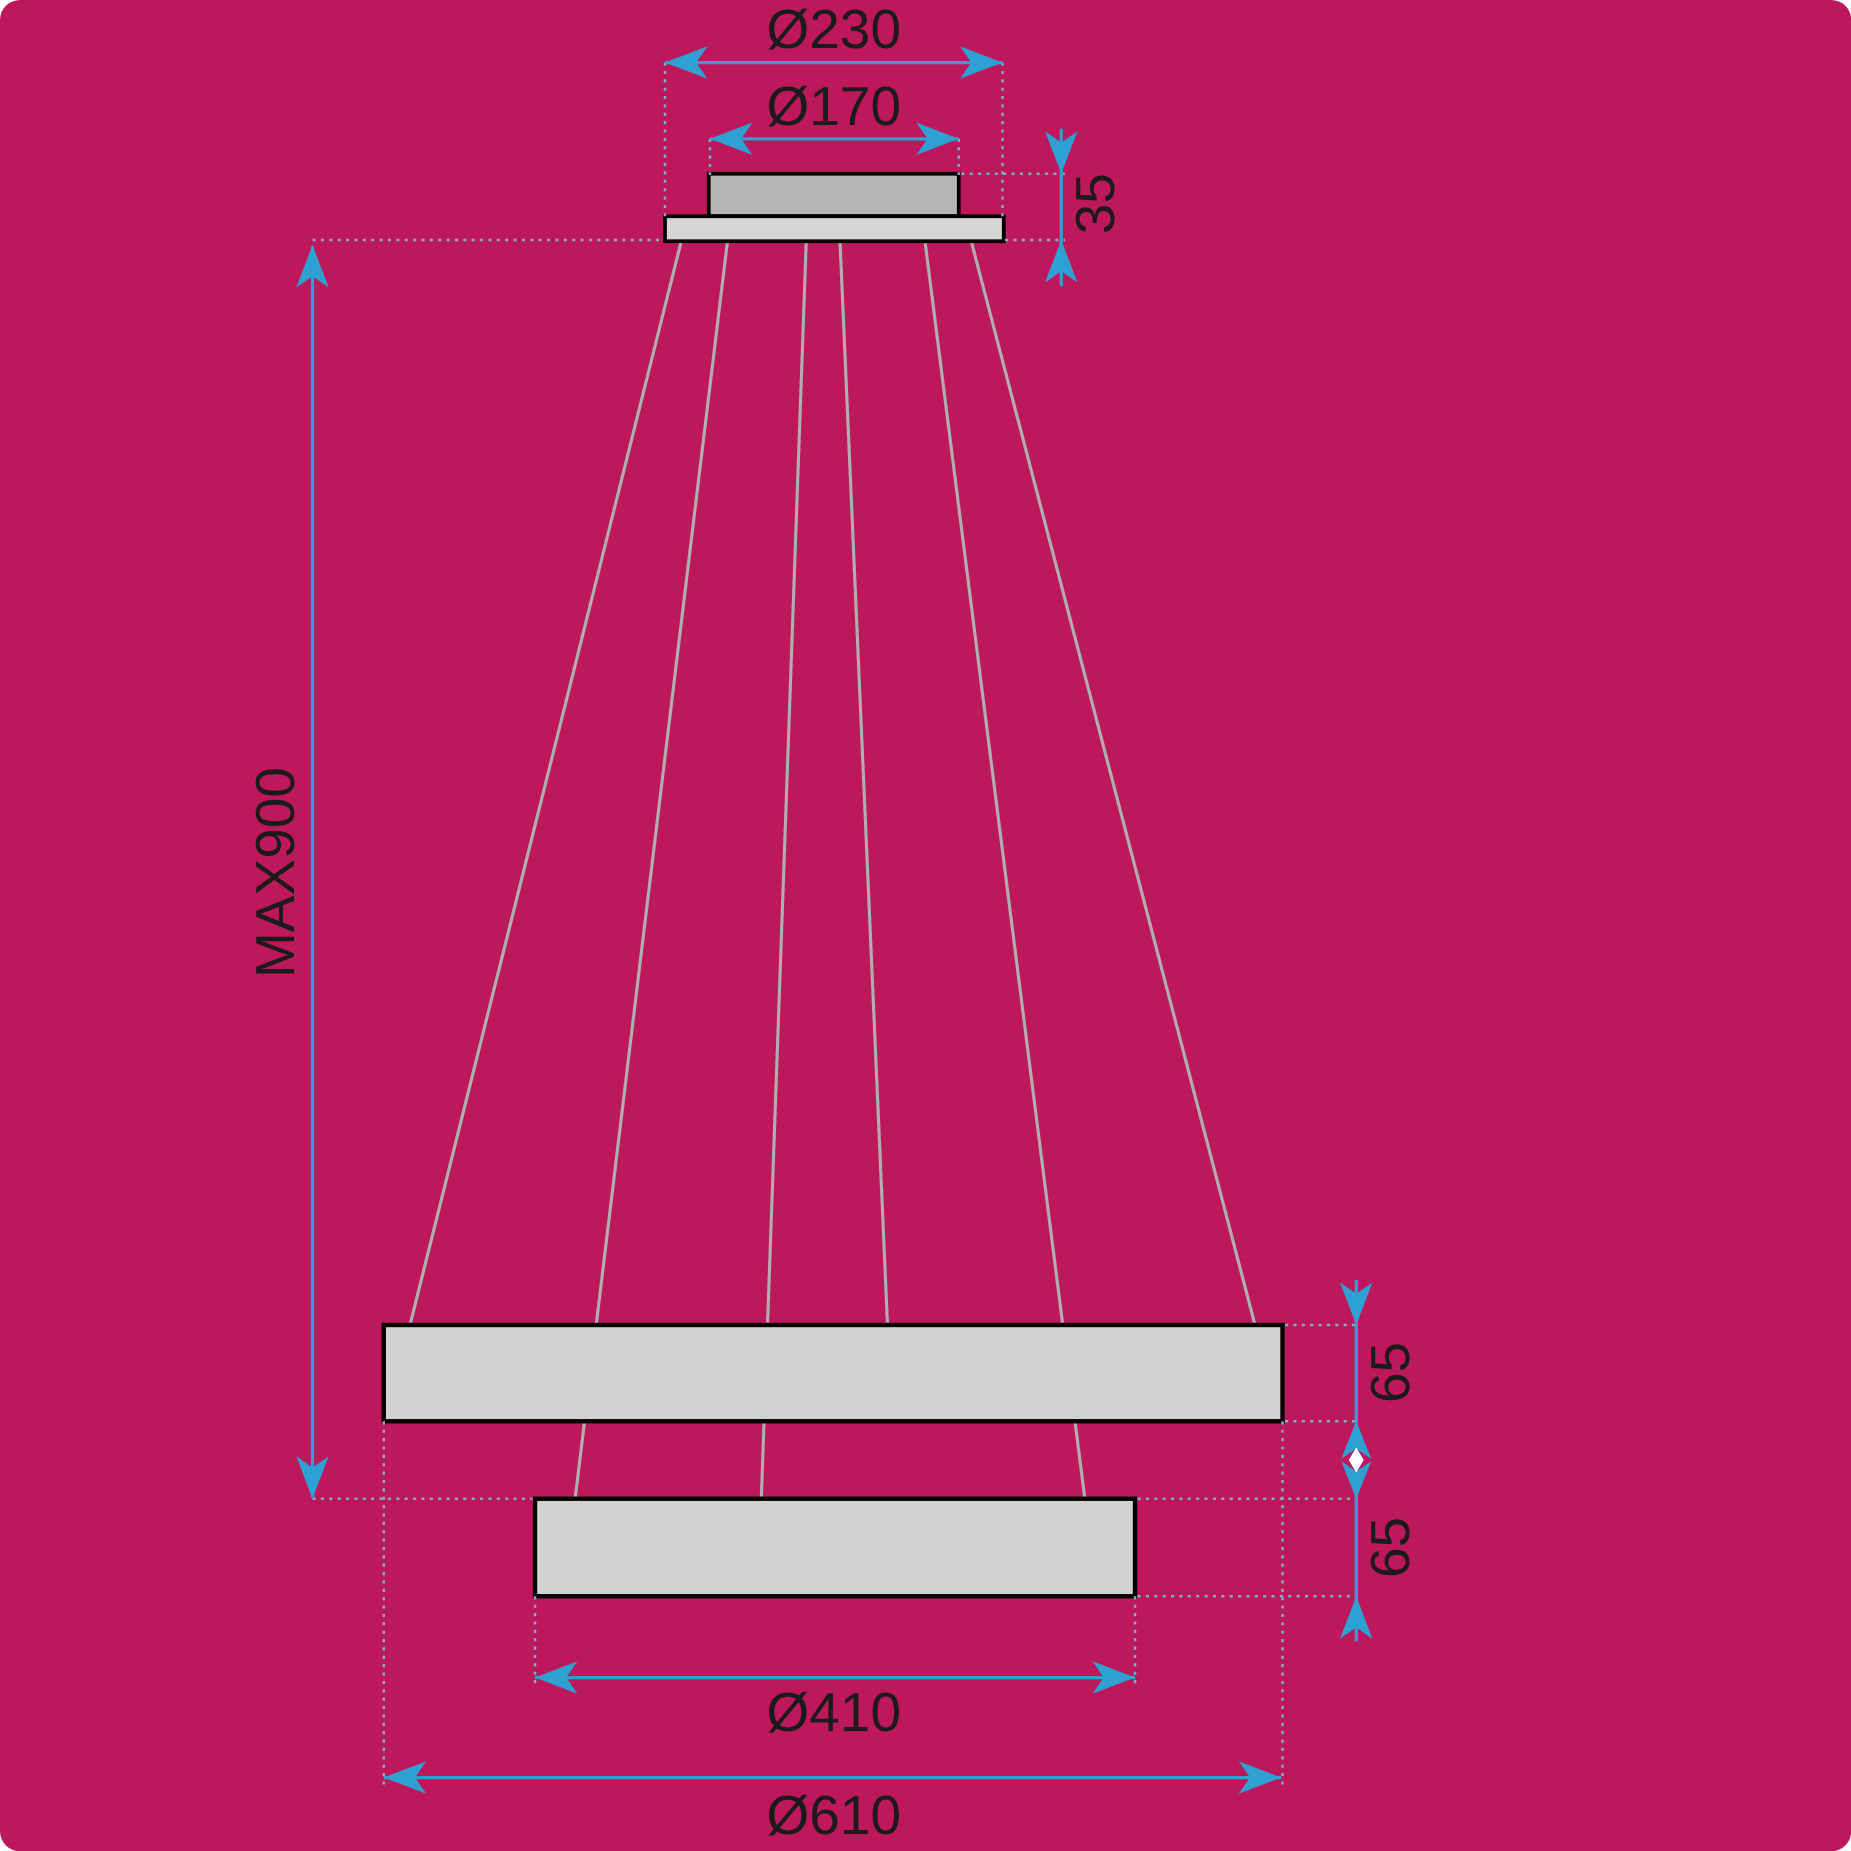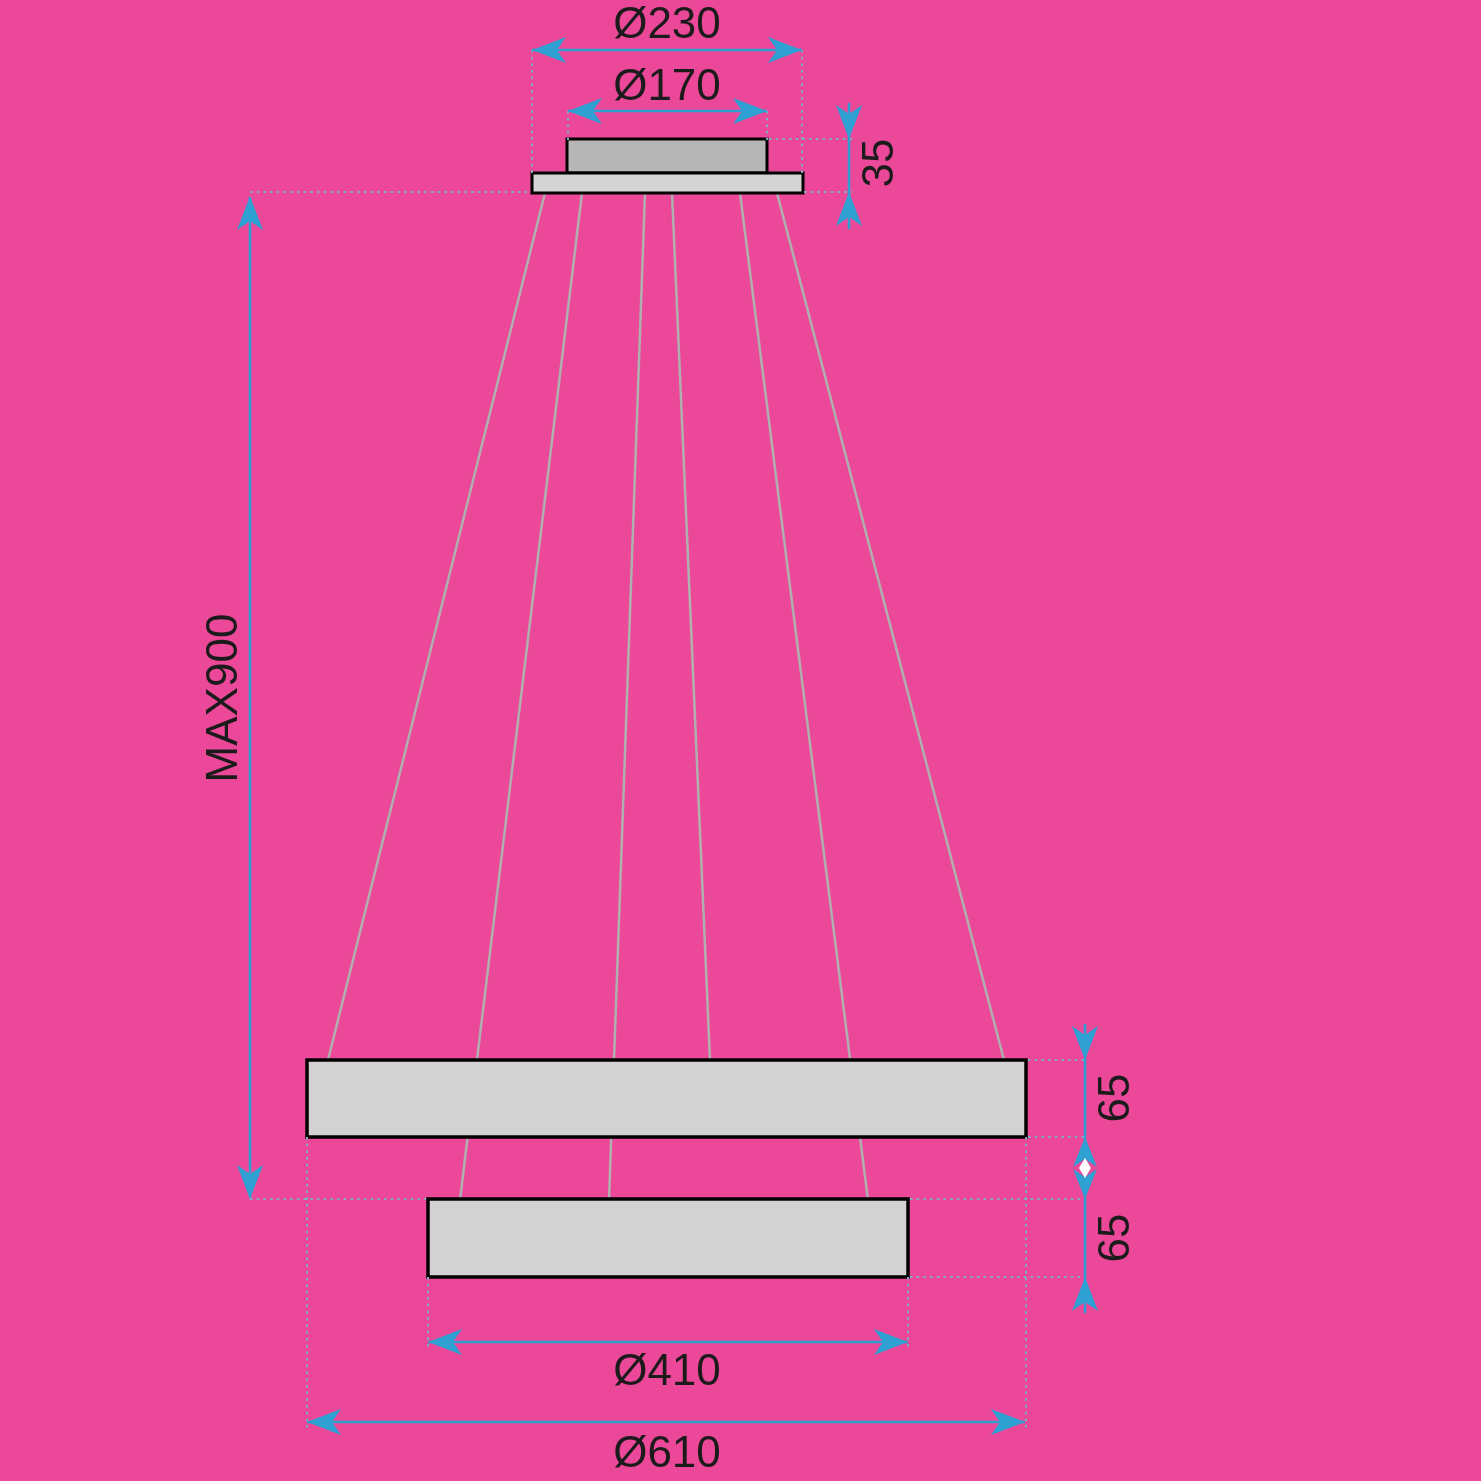--- a/index.html
+++ b/index.html
@@ -1,16 +1,16 @@
 <!DOCTYPE html>
 <html><head>
 <meta charset="utf-8">
 <style>
   html,body{margin:0;padding:0;background:#fff;}
-  .stage{position:relative;width:1481px;height:1481px;background:#ec4899;overflow:hidden;}
+  .stage{position:relative;width:1481px;height:1481px;background:#be185d;overflow:hidden;border-radius:16px;}
   svg{display:block;}
   text{font-family:"Liberation Sans","DejaVu Sans",sans-serif;font-size:44px;}
   .dimline{fill:none;stroke-width:2.6px;}
   .extline{fill:none;stroke-width:2px;stroke-dasharray:2.5 4.2;}
   .wire{fill:none;stroke-width:2.5px;}
 </style>
 </head>
 <body>
 
 <div class="stage">

